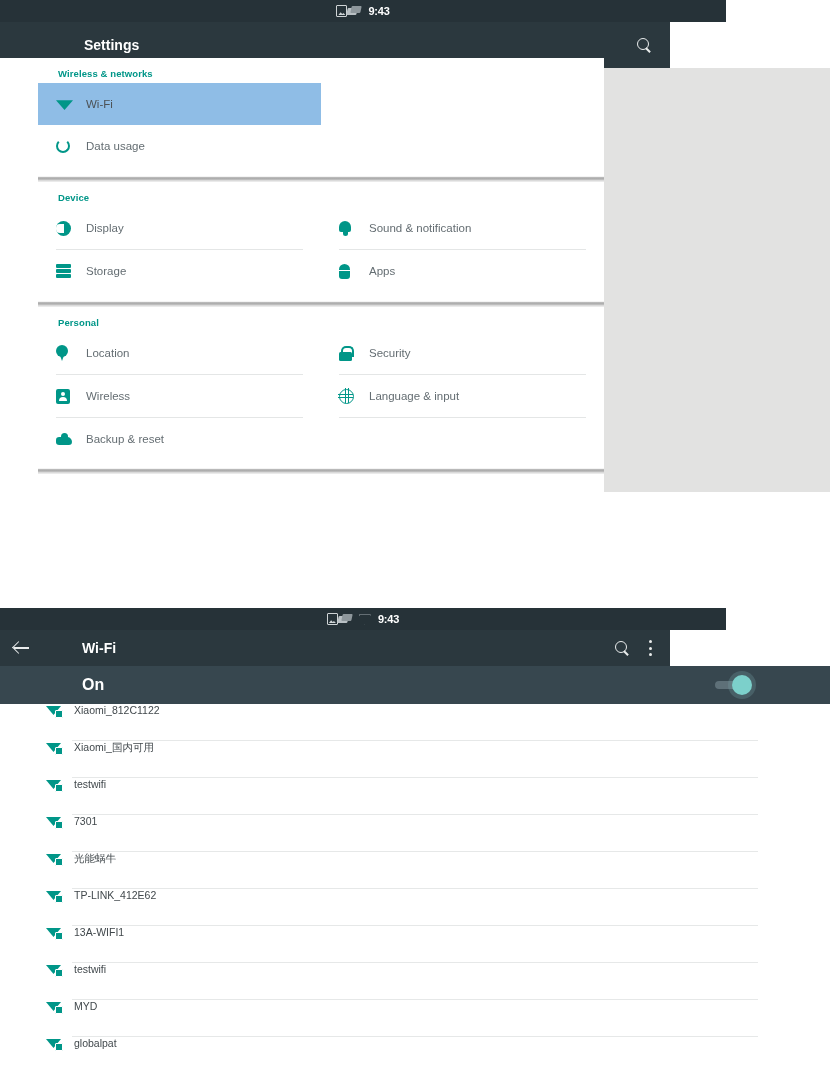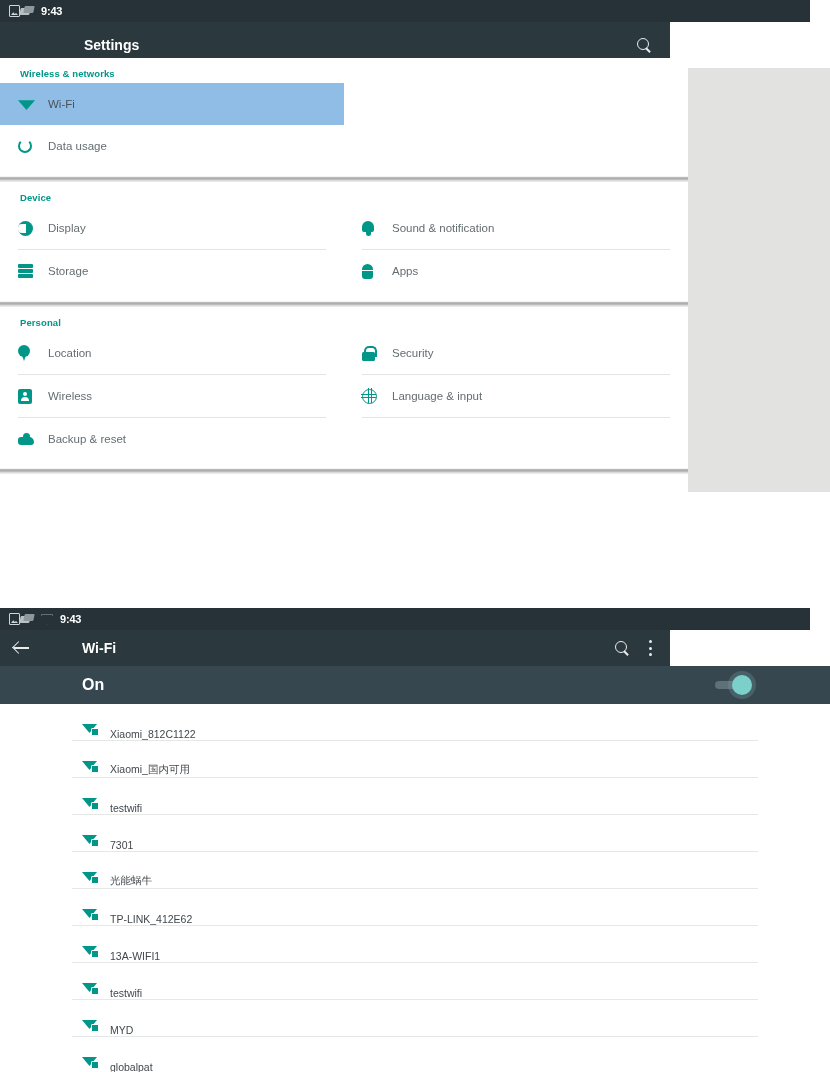--- a/index.html
+++ b/index.html
@@ -6,23 +6,23 @@
   html, body {
     width: 830px; height: 1072px;
     background: #ffffff;
     font-family: "Liberation Sans", sans-serif;
     overflow: hidden;
   }
   .page { position: relative; width: 830px; height: 1072px; background:#fff; }
 
   
   .statusbar {
-    position: absolute; left:0; width:810px; height:22px;
+    position: absolute; left:0; width:726px; height:22px;
     background:#263238; color:#ffffff;
-    display:flex; align-items:center; justify-content:flex-start;
+    display:flex; align-items:center; justify-content:center;
     padding: 0 9px;
   }
   .sb-left, .sb-right { display:flex; align-items:center; gap:7px; }
   .sb-time { font-size:11px; font-weight:bold; letter-spacing:-0.2px; color:#fff; }
   .ic-screenshot {
     width:11px;height:12px;border:1.5px solid #cfd4d6;border-radius:1px;
     position:relative;background:#263238;
   }
   .ic-screenshot::after{
     content:"";position:absolute;left:1px;right:1px;bottom:1px;height:4px;
@@ -168,21 +168,21 @@
   }
   .wifi-toggle-row .on-lbl{color:#ffffff;font-size:16px;font-weight:bold;padding-left:82px;}
   .switch{
     margin-left:auto;margin-right:75px;position:relative;width:40px;height:22px;display:flex;align-items:center;
   }
   .switch .track{position:absolute;left:0;top:7px;width:30px;height:8px;border-radius:4px;background:#5e7078;}
   .switch .thumb{position:absolute;right:3px;top:1px;width:20px;height:20px;border-radius:50%;background:#7cd0cb;
      box-shadow:0 0 0 4px rgba(120,160,165,.28);}
 
   .wifi-list{position:absolute;left:0;width:830px;background:#ffffff;}
-  .wifi-item{height:36px;display:flex;align-items:flex-end;padding-left:82px;}
+  .wifi-item{height:36px;display:flex;align-items:flex-start;padding-left:46px;}
   .wifi-item .w-ico{width:28px;flex:0 0 28px;}
   .wifi-item .w-name{font-size:10.5px;color:#41484c;}
   .wifi-div{height:1px;background:#e6e8e8;margin:0 72px;}
   .ic-wifi-lock{width:17px;height:14px;position:relative;display:inline-block;}
   .ic-wifi-lock::before{
     content:"";position:absolute;left:0;top:1px;width:15px;height:10px;background:#009688;
     clip-path:polygon(50% 100%,0% 10%,100% 10%);
   }
   .ic-wifi-lock::after{
     content:"";position:absolute;right:0px;bottom:0px;width:6px;height:6px;background:#009688;
@@ -208,21 +208,21 @@
 
     <div class="appbar" style="top:22px;">
       <div class="title" style="padding-left:84px;">Settings</div>
       <div class="appbar-actions">
         <span class="ic-search"></span>
       </div>
     </div>
 
     <div class="settings-bg" style="top:68px;height:424px;"></div>
 
-    <div class="settings-card" style="left:0px;top:58px;width:688px;height:434px;">
+    <div class="settings-card" style="left:0px;top:58px;width:604px;height:434px;padding-left:38px;">
 
       <div>
         <div class="sect-header">Wireless &amp; networks</div>
         <div class="grid">
           <div class="col">
             <div class="row sel">
               <span class="ico">
                   <span class="ti ti-wifi"></span>
                 </span>
               <span class="lbl">Wi-Fi</span>

